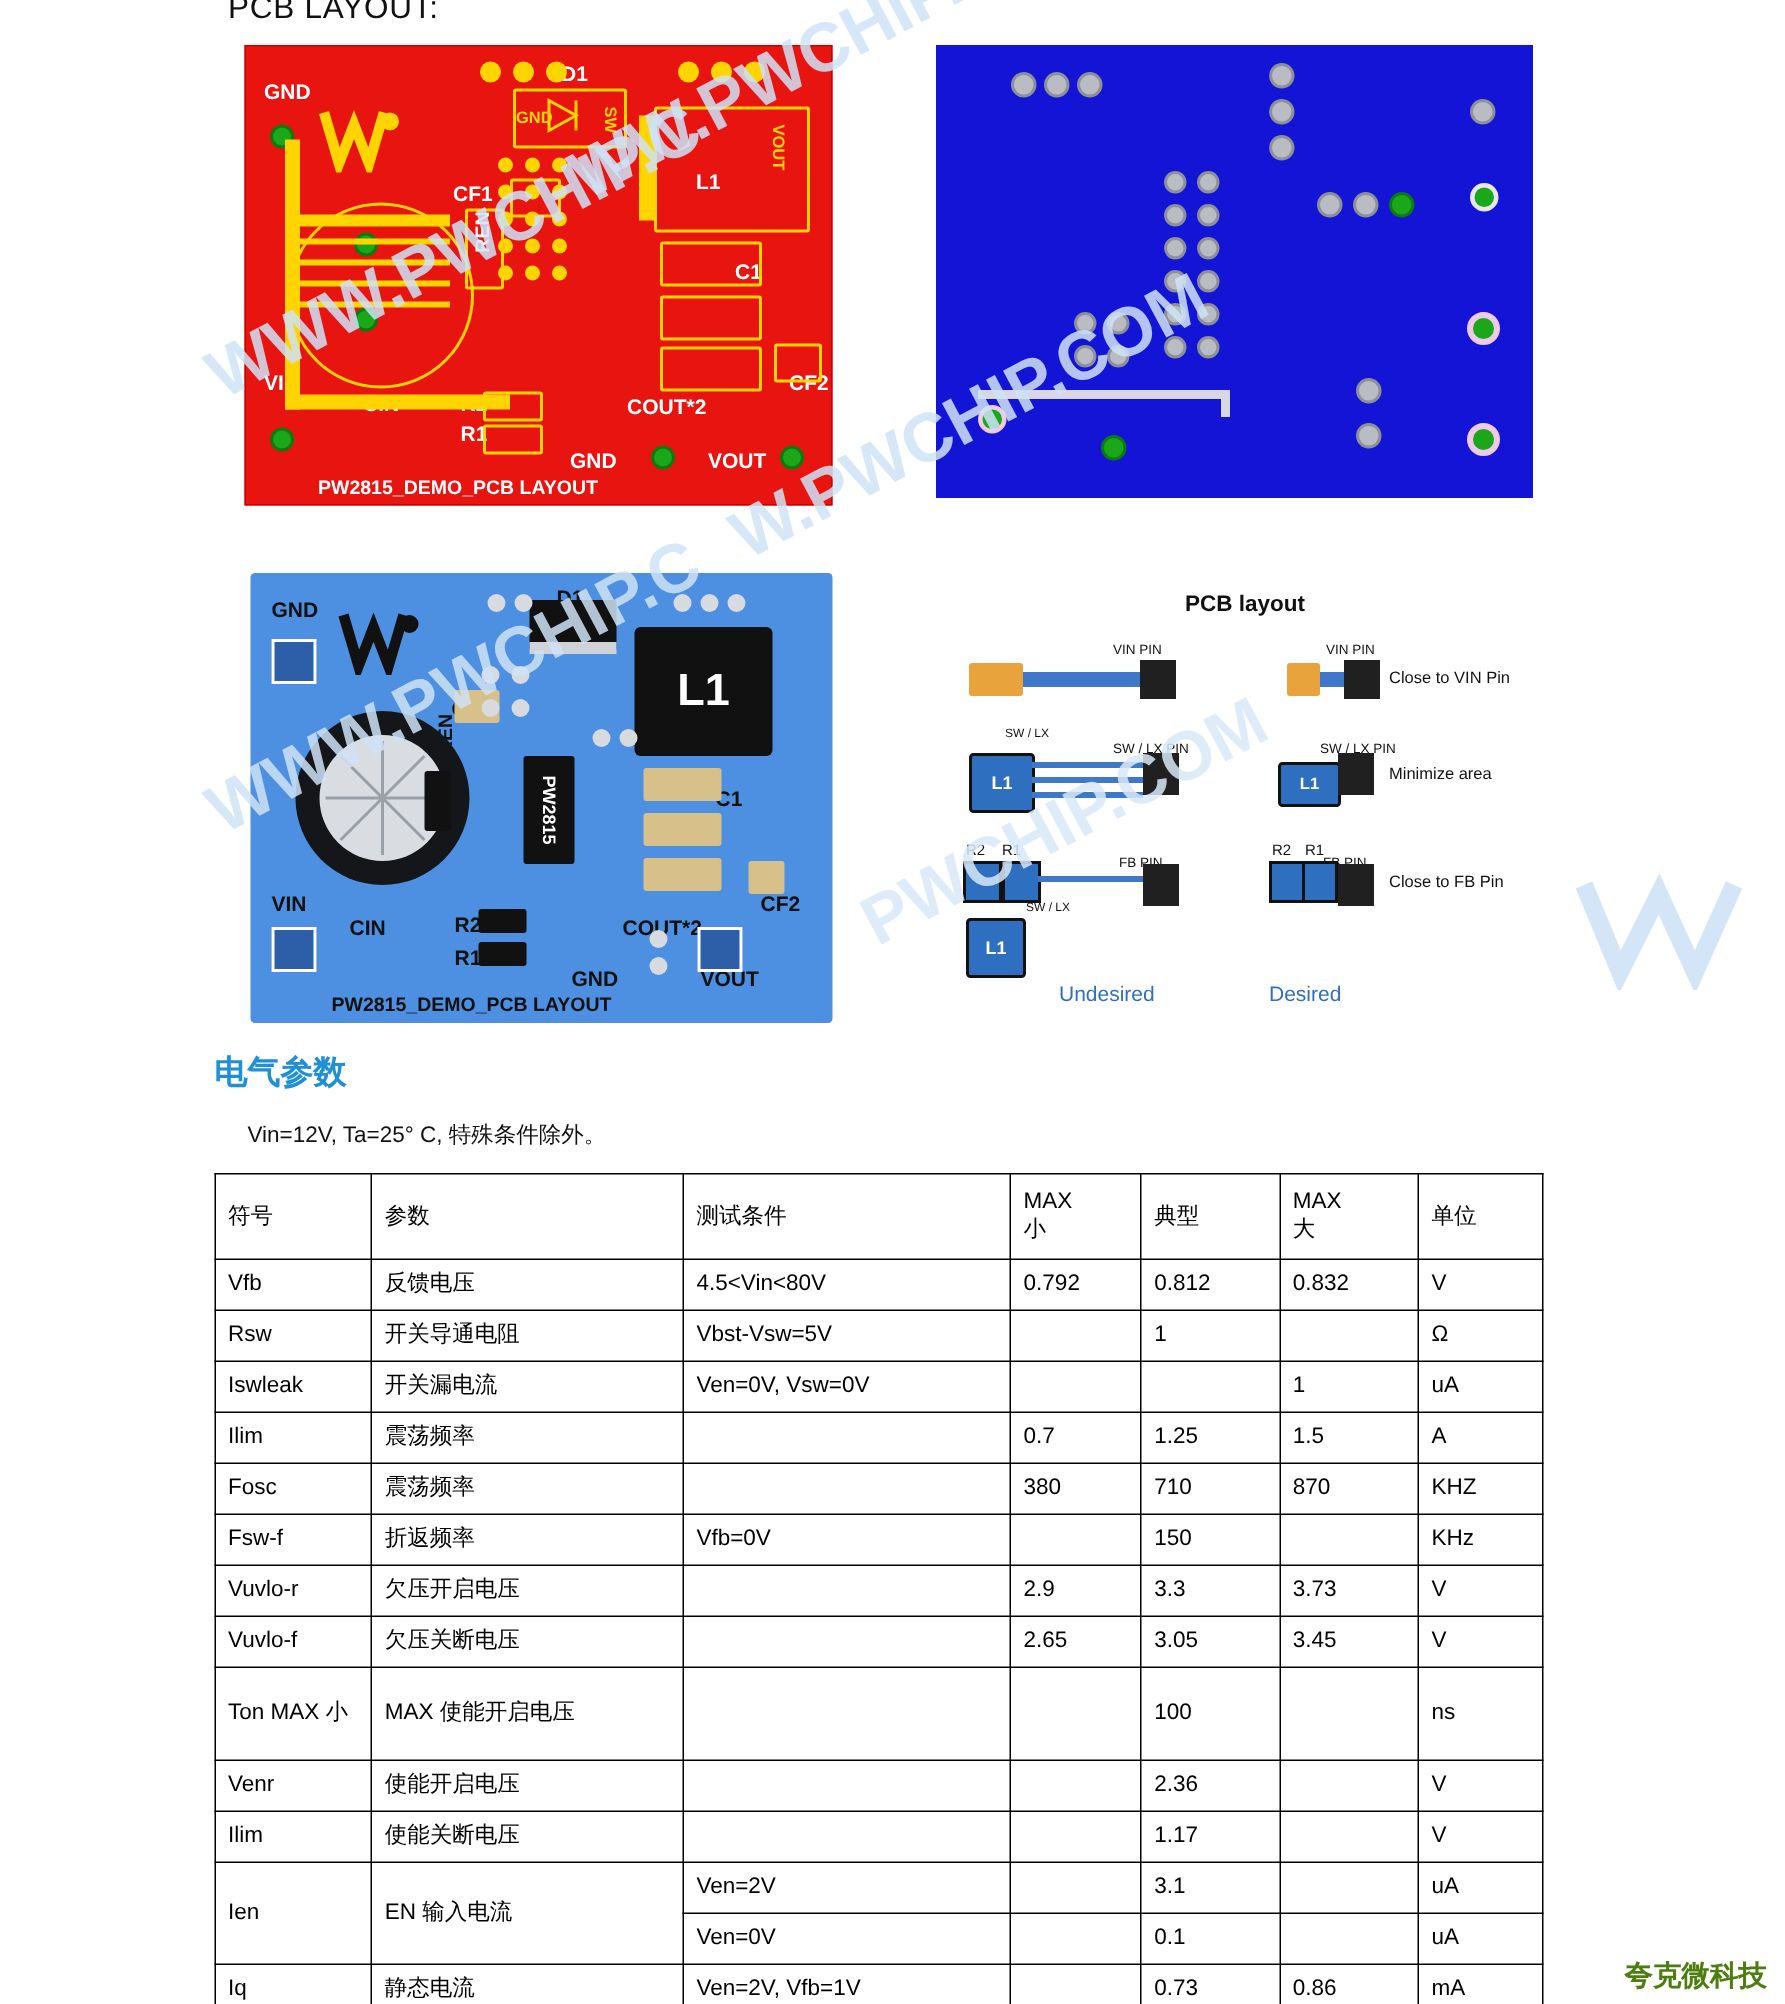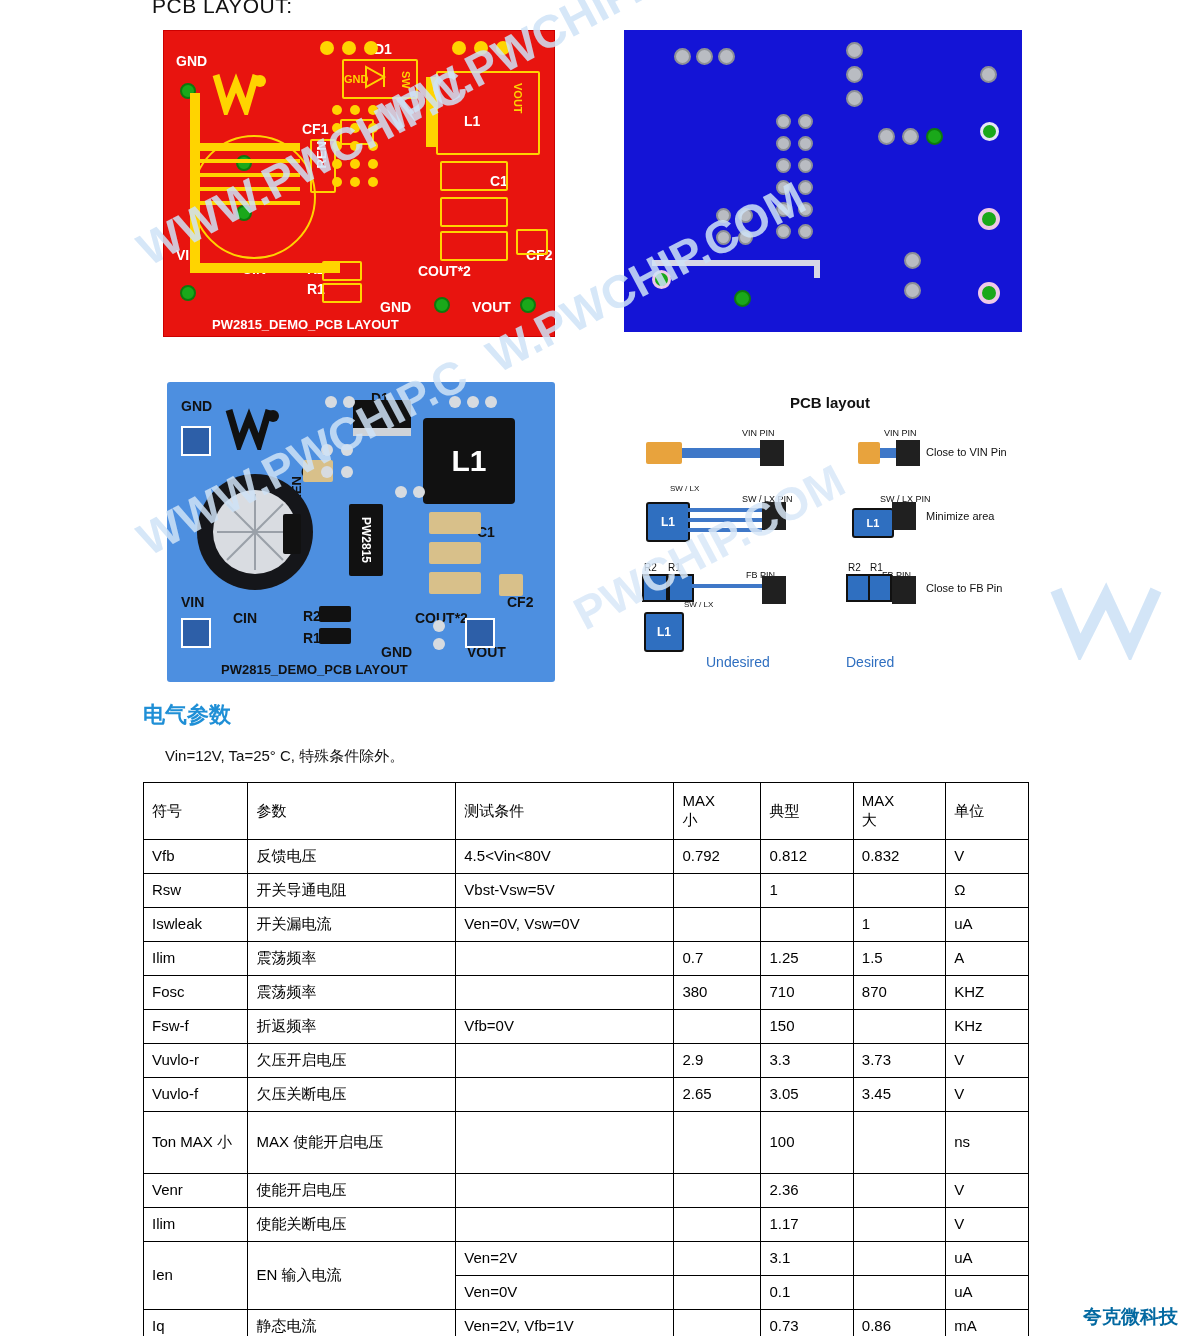--- a/index.html
+++ b/index.html
@@ -172,21 +172,21 @@
   .c-typ   { width: 80px; }
   .c-max   { width: 80px; }
   .c-unit  { width: 70px; }
 
   .brand {
     position: absolute;
     right: 12px;
     bottom: 6px;
     font-size: 19px;
     font-weight: bold;
-    color: #0369a1;
+    color: #4d7c0f;
     font-family: "Liberation Sans", sans-serif;
   }
 </style>
 </head>
 <body>
 
 <div class="page">
 
   <div class="heading-pcb">PCB LAYOUT:</div>
 

